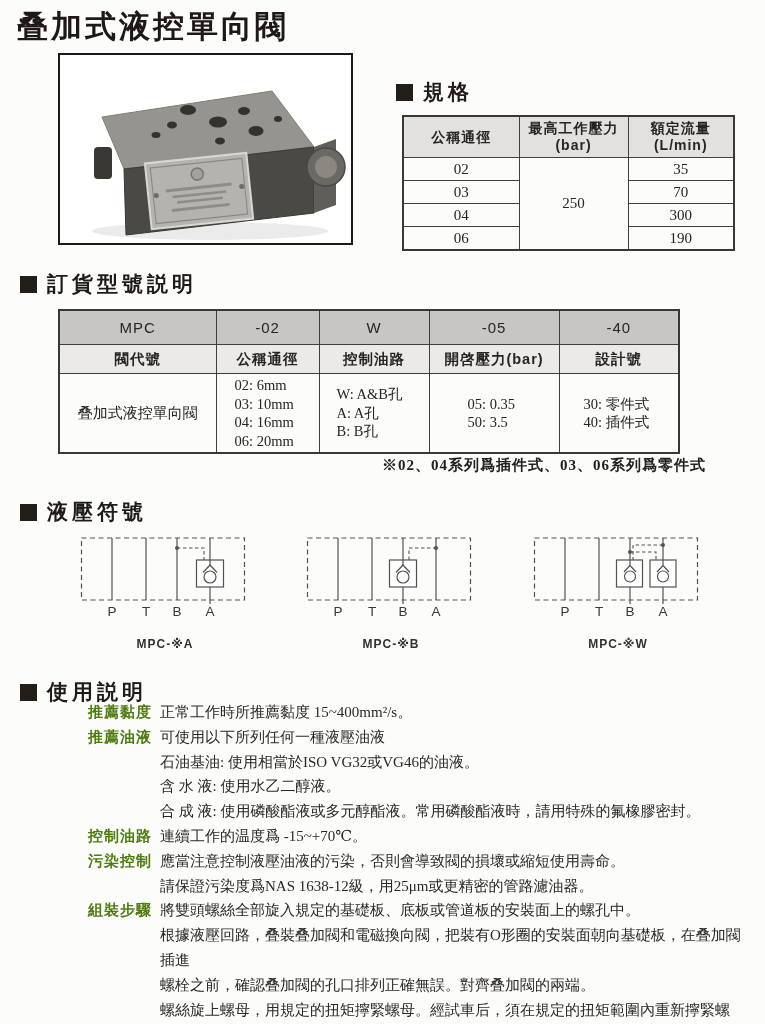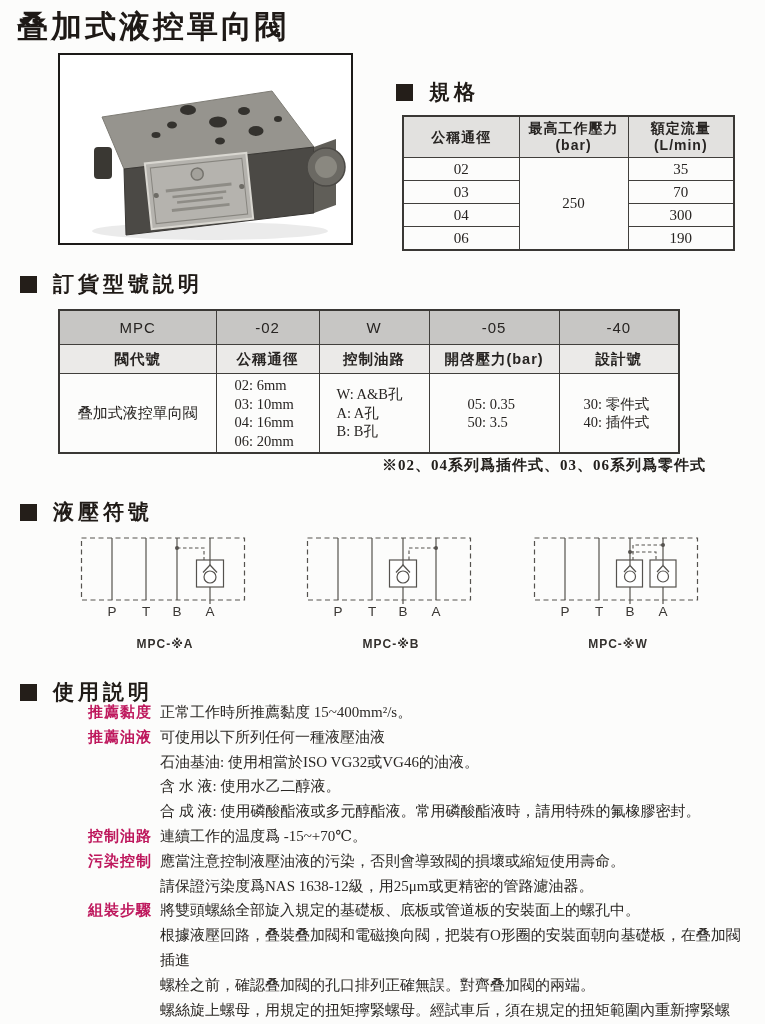--- a/index.html
+++ b/index.html
@@ -14,21 +14,21 @@
     position:absolute; left:17px; top:6px; margin:0;
     font-size:31px; font-weight:700; letter-spacing:3px; color:#1e1916;
   }
 
   .photo-frame{
     position:absolute; left:58px; top:53px; width:291px; height:188px;
     border:2px solid #1c1a18; background:#ffffff;
   }
 
   .sec-head{
-    position:absolute; display:flex; align-items:center; gap:16px;
+    position:absolute; display:flex; align-items:center; gap:10px;
     font-size:21px; font-weight:700; letter-spacing:4px; color:#201b17;
   }
   .sec-sq{width:17px;height:17px;background:#241e19;flex:0 0 auto;}
 
   table{border-collapse:collapse; position:absolute; table-layout:fixed;}
   td,th{border:1px solid #413f3c; text-align:center; vertical-align:middle; padding:0;}
 
   .spec-table{left:402px; top:115px; width:331px; border:2px solid #3a3835;}
   .spec-table th{background:#e2e1df; font-size:14px; font-weight:700; line-height:17px; height:40px; letter-spacing:1px;}
   .spec-table td{height:22px; font-size:15px; font-family:"Liberation Serif","DejaVu Serif",serif;}
@@ -48,21 +48,21 @@
   .diagram svg{display:block;}
   .diagram .caption{
     text-align:center; font-size:12px; font-weight:600; letter-spacing:1px;
     color:#34312e; margin-top:17px;
   }
 
   .usage{position:absolute; left:88px; top:700px; width:660px;}
   .usage-item{display:flex; align-items:flex-start;}
   .usage-label{
     flex:0 0 72px; font-weight:700; font-size:15px; letter-spacing:1px;
-    line-height:24.8px; color:#be185d;
+    line-height:24.8px; color:#4d7c0f;
   }
   .usage-lines{flex:1; font-family:"Liberation Serif","DejaVu Serif",serif;
     font-size:15px; line-height:24.8px; color:#2b2825;}
 </style>
 </head>
 <body>
 
 <div class="page">
 
   <h1 class="page-title">叠加式液控單向閥</h1>

